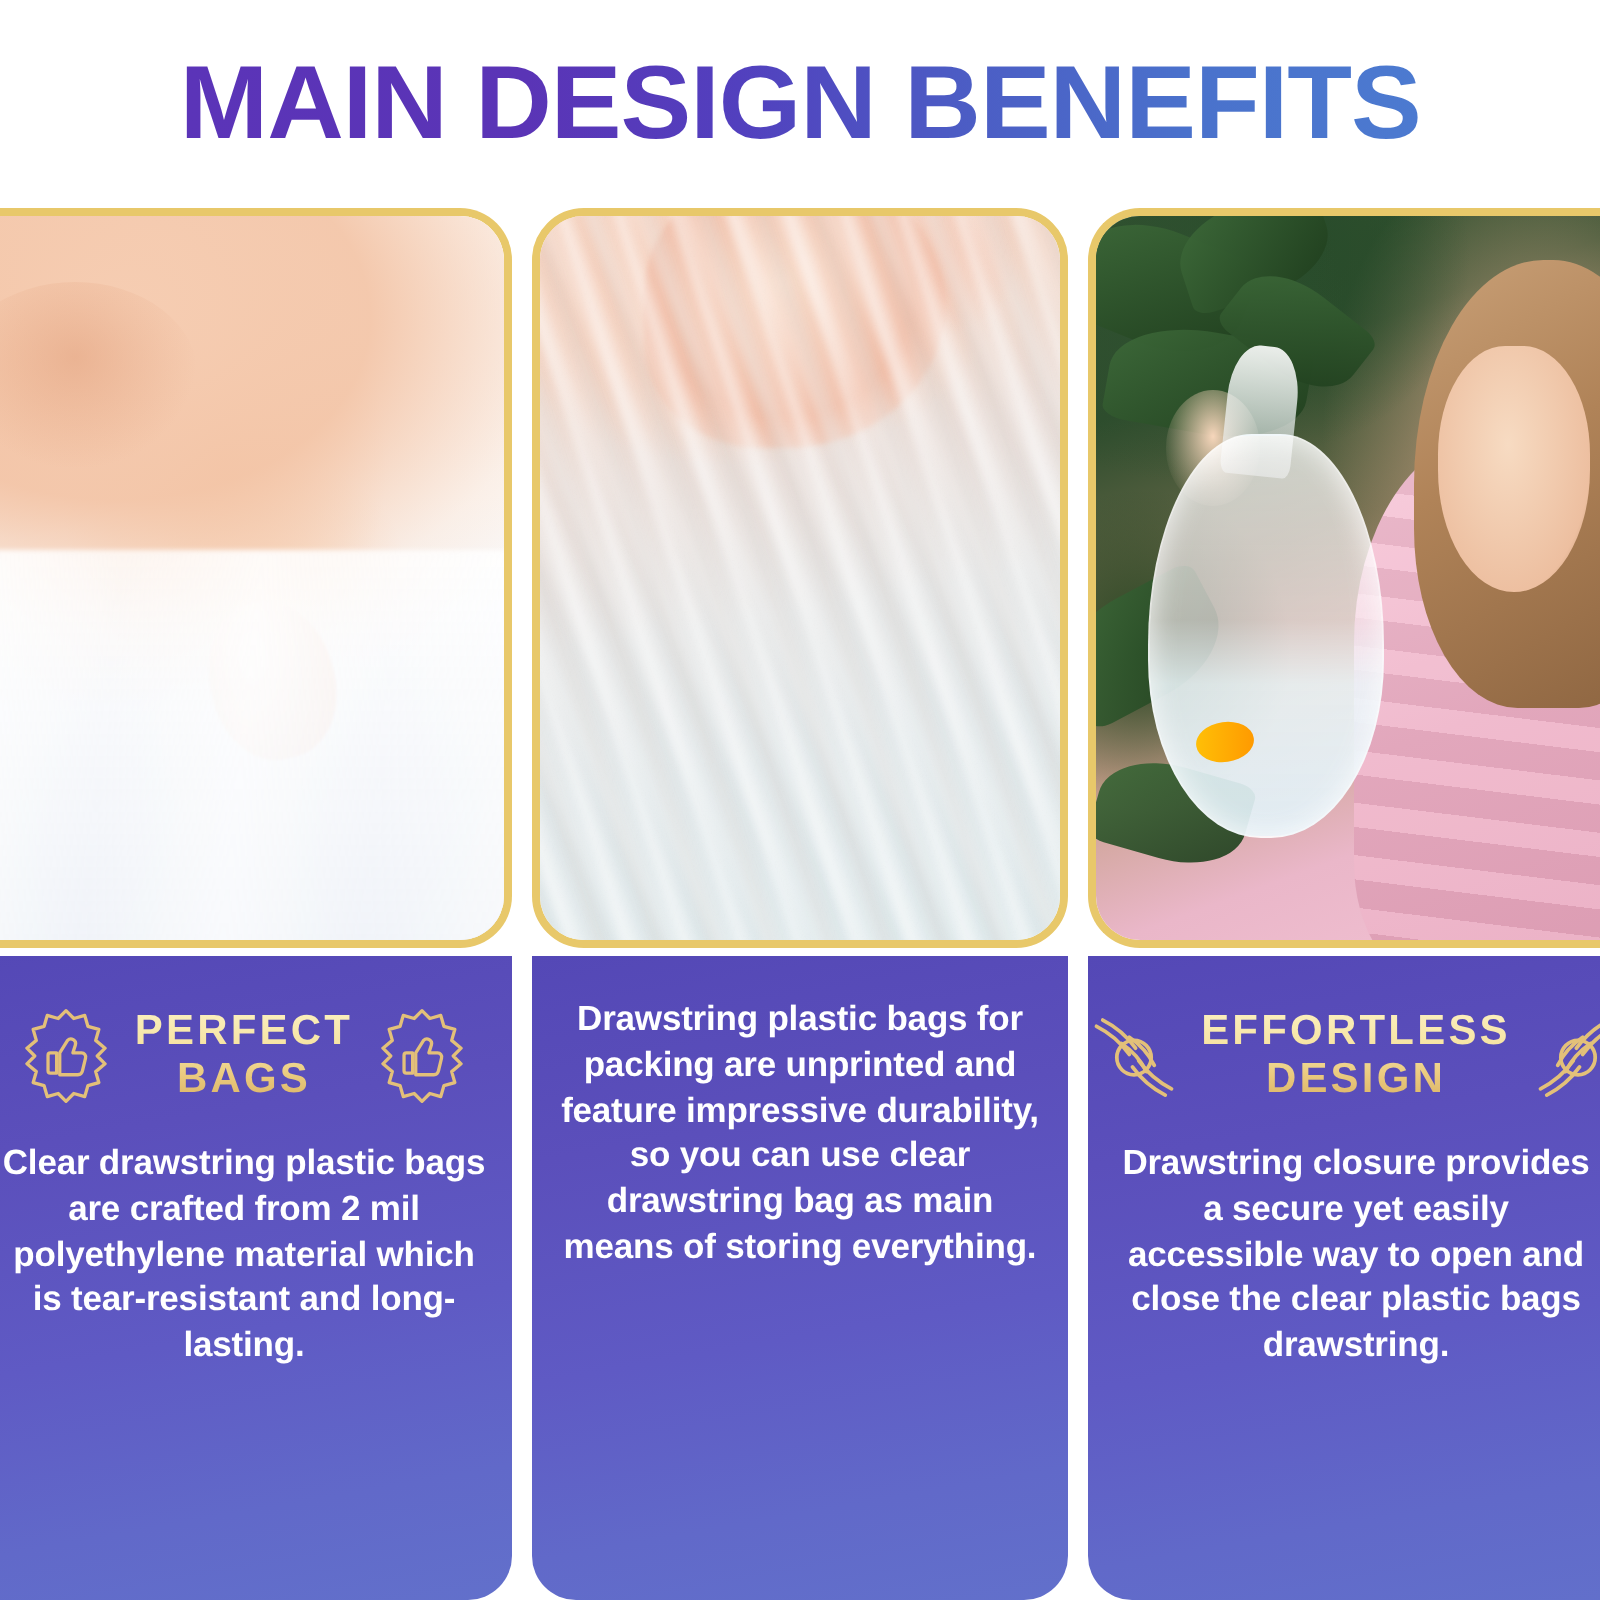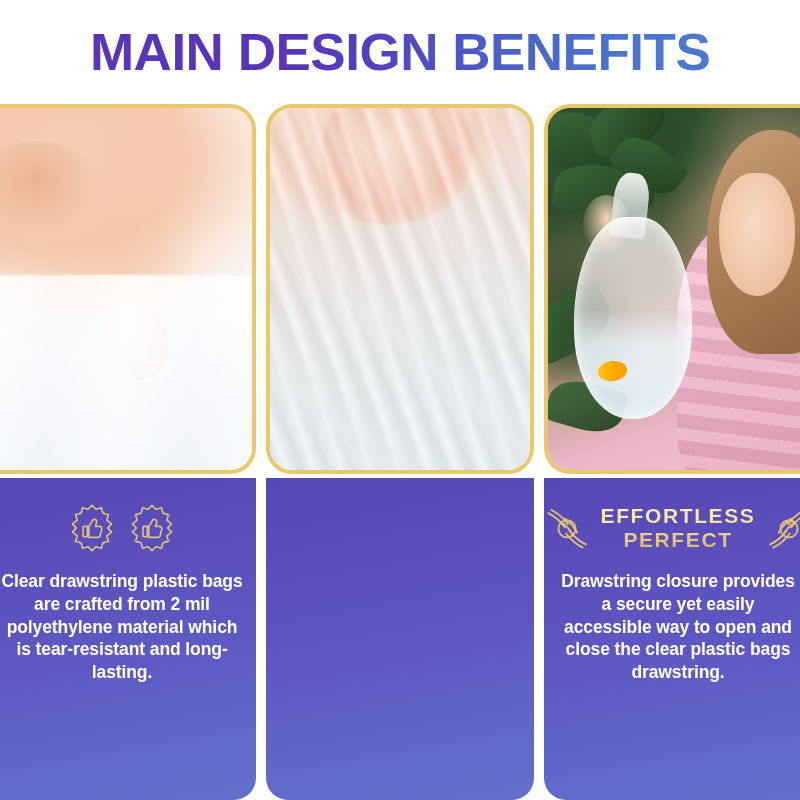--- a/index.html
+++ b/index.html
@@ -284,20 +284,22 @@
 
     <div class="panel">
       <div class="head-row">
         <span class="ico">
           <svg width="50" height="50" viewBox="0 0 64 64" fill="none" stroke="#E3C079" stroke-width="2.1" stroke-linejoin="round" stroke-linecap="round">
             <path d="M32 3 L37 8 L44 6 L46 13 L53 15 L51 22 L57 27 L52 32 L57 37 L51 42 L53 49 L46 51 L44 58 L37 56 L32 61 L27 56 L20 58 L18 51 L11 49 L13 42 L7 37 L12 32 L7 27 L13 22 L11 15 L18 13 L20 6 L27 8 Z"></path>
             <path d="M26 30 v13 h-4 a1.5 1.5 0 0 1 -1.5 -1.5 v-10 A1.5 1.5 0 0 1 22 30 z"></path>
             <path d="M28 30 l5 -8 a3 3 0 0 1 5 3 l-1.6 5 h5.6 a2.6 2.6 0 0 1 2.5 3.3 l-2 8.3 A3 3 0 0 1 39.6 44 H28 z"></path>
           </svg>
         </span>
+        <h2 class="card-title">PERFECT
+BAGS</h2>
         <span class="ico">
           <svg width="50" height="50" viewBox="0 0 64 64" fill="none" stroke="#E3C079" stroke-width="2.1" stroke-linejoin="round" stroke-linecap="round">
             <path d="M32 3 L37 8 L44 6 L46 13 L53 15 L51 22 L57 27 L52 32 L57 37 L51 42 L53 49 L46 51 L44 58 L37 56 L32 61 L27 56 L20 58 L18 51 L11 49 L13 42 L7 37 L12 32 L7 27 L13 22 L11 15 L18 13 L20 6 L27 8 Z"></path>
             <path d="M26 30 v13 h-4 a1.5 1.5 0 0 1 -1.5 -1.5 v-10 A1.5 1.5 0 0 1 22 30 z"></path>
             <path d="M28 30 l5 -8 a3 3 0 0 1 5 3 l-1.6 5 h5.6 a2.6 2.6 0 0 1 2.5 3.3 l-2 8.3 A3 3 0 0 1 39.6 44 H28 z"></path>
           </svg>
         </span>
       </div>
 
       <p class="card-body"><span class="reg">Clear drawstring plastic bags are crafted from </span><b>2 mil polyethylene</b><span class="reg"> material which is tear-resistant and long-lasting.</span></p>
@@ -310,20 +312,21 @@
         <div class="photo-inner ph2">
           <div class="thumb"></div>
           <div class="streaks"></div>
           <div class="streaks2"></div>
         </div>
       </div>
     </div>
 
     <div class="panel">
 
+      <p class="card-body">Drawstring plastic bags for packing are unprinted and feature impressive durability, so you can use clear drawstring bag as main means of storing everything.</p>
     </div>
   </div>
 
   <div class="card edge-right">
     <div class="photo-wrap">
       <div class="photo">
         <div class="photo-inner ph3">
           <div class="leaf" style="left:-4%;top:2%;width:30%;height:16%;transform:rotate(22deg);"></div>
           <div class="leaf" style="left:14%;top:-2%;width:26%;height:13%;transform:rotate(-18deg);"></div>
           <div class="leaf" style="left:2%;top:16%;width:34%;height:14%;transform:rotate(10deg);"></div>
@@ -348,21 +351,21 @@
             <circle cx="32" cy="33" r="11"></circle>
             <path d="M8 13 C18 18 24 24 29 31"></path>
             <path d="M12 9 C22 14 28 20 33 27"></path>
             <path d="M56 53 C46 48 40 42 35 35"></path>
             <path d="M52 57 C42 52 36 46 31 39"></path>
             <path d="M24 24 C30 28 36 34 40 42"></path>
             <path d="M29 20 C35 24 41 30 45 38"></path>
           </svg>
         </span>
         <h2 class="card-title">EFFORTLESS
-PERFECT</h2>
+DESIGN</h2>
         <span class="ico">
           <svg width="50" height="50" viewBox="0 0 64 64" fill="none" stroke="#E3C079" stroke-width="2.4" stroke-linecap="round" stroke-linejoin="round">
             <circle cx="32" cy="33" r="11"></circle>
             <path d="M56 13 C46 18 40 24 35 31"></path>
             <path d="M52 9 C42 14 36 20 31 27"></path>
             <path d="M8 53 C18 48 24 42 29 35"></path>
             <path d="M12 57 C22 52 28 46 33 39"></path>
             <path d="M40 24 C34 28 28 34 24 42"></path>
             <path d="M35 20 C29 24 23 30 19 38"></path>
           </svg>

